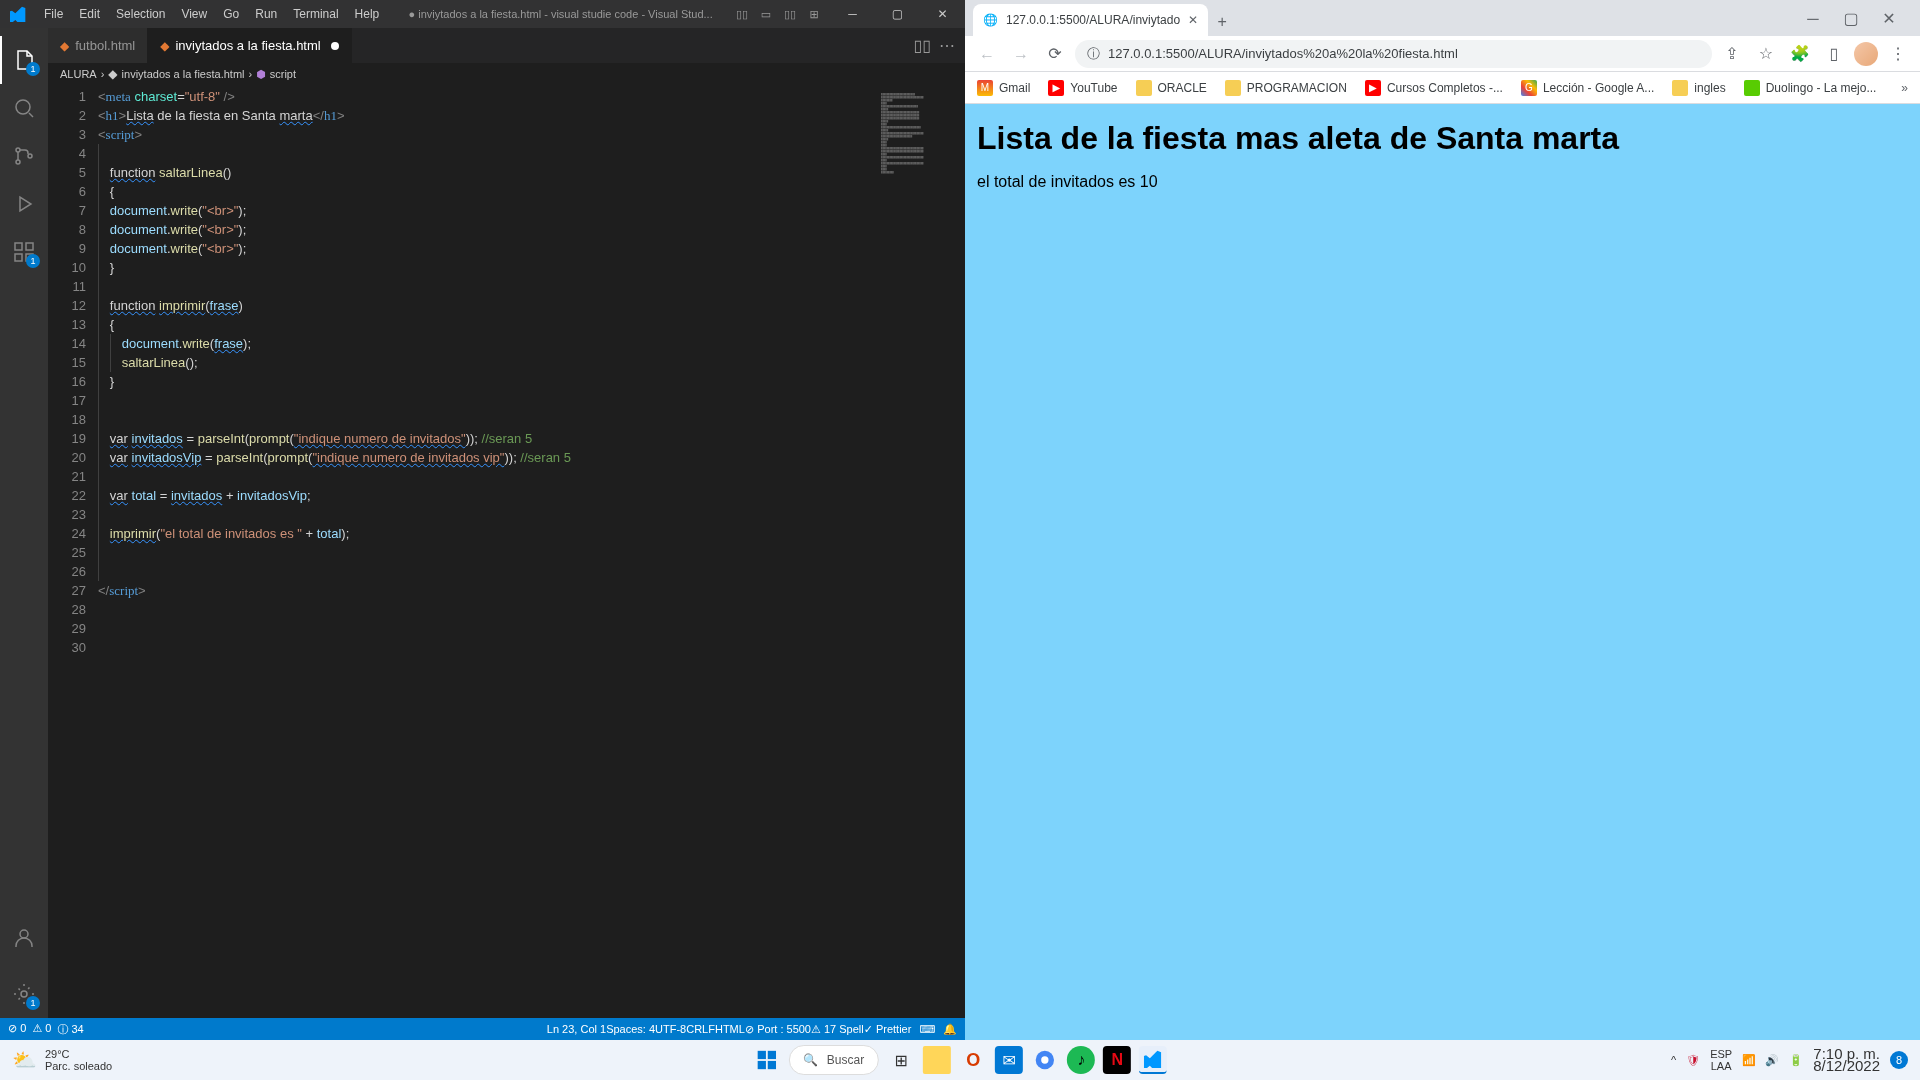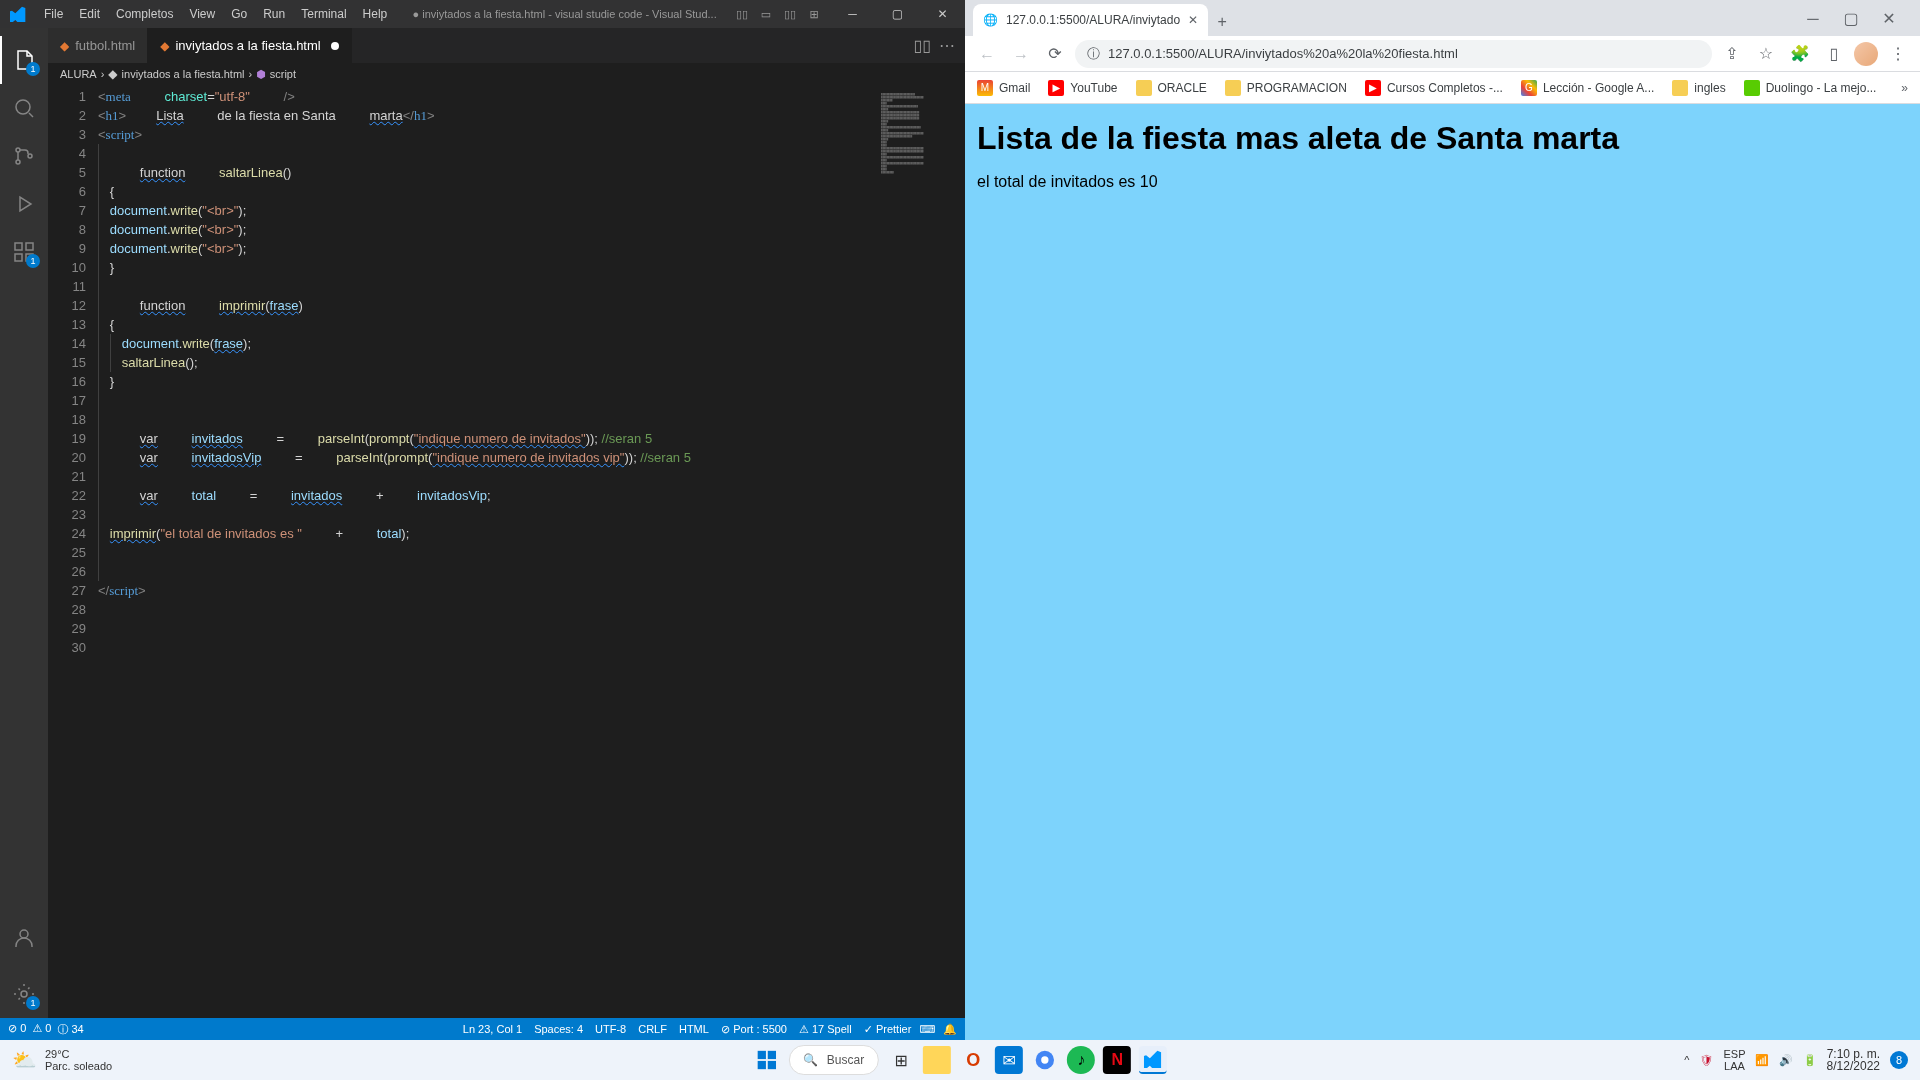--- a/index.html
+++ b/index.html
@@ -45,28 +45,28 @@
     
     .tk-tag { color: #808080; }
     .tk-tagname { color: #569cd6; font-family: Liberation Serif, serif; }
     .tk-attr { color: #5eead4; }
     .tk-str { color: #ce9178; }
     .tk-fn { color: #dcdcaa; }
     .tk-var { color: #9cdcfe; }
     .tk-op { color: #d4d4d4; }
     .tk-punc { color: #d4d4d4; }
     .tk-cm { color: #6a9955; }
-    .tk-txt { color: #d4d4d4; margin-left: 30px; }
+    .tk-txt { color: #d4d4d4; }
     .wavy { text-decoration: underline wavy #3794ff; text-decoration-thickness: 1px; }
     
     .minimap { position: absolute; right: 0; top: 0; width: 90px; height: 100%; background: #1e1e1e; opacity: 0.6; }
     .minimap-content { margin: 8px 6px; font-size: 2px; line-height: 3px; color: #888; }
     
     .statusbar { height: 22px; background: #007acc; color: #fff; display: flex; align-items: center; font-size: 11px; padding: 0 8px; gap: 8px; }
-    .status-right { margin-left: auto; display: flex; gap: 12px; align-items: center; }
+    .status-right { margin-left: auto; display: flex; align-items: center; }
     
     
     .chrome { flex: 1; height: 1040px; background: #fff; display: flex; flex-direction: column; }
     .chrome-tabs { height: 36px; background: #dee1e6; display: flex; align-items: flex-end; padding: 0 8px; }
     .chrome-tab { height: 32px; background: #fff; border-radius: 8px 8px 0 0; display: flex; align-items: center; padding: 0 10px; font-size: 12px; color: #3c4043; gap: 8px; min-width: 200px; }
     .chrome-tab-close { margin-left: auto; color: #5f6368; }
     .chrome-new-tab { width: 28px; height: 28px; display: flex; align-items: center; justify-content: center; color: #5f6368; font-size: 16px; }
     .chrome-win { margin-left: auto; display: flex; gap: 8px; align-items: center; padding: 0 8px 8px 0; color: #5f6368; }
     .chrome-win-btn { width: 30px; text-align: center; }
     
@@ -92,41 +92,41 @@
     .page p { font-size: 16px; }
     
     
     .taskbar { height: 40px; background: #eef3fa; display: flex; align-items: center; padding: 0 12px; position: relative; }
     .weather { display: flex; align-items: center; gap: 8px; font-size: 11px; color: #333; }
     .weather-icon { font-size: 20px; }
     .tb-center { position: absolute; left: 50%; transform: translateX(-50%); display: flex; align-items: center; gap: 8px; }
     .tb-icon { width: 28px; height: 28px; display: flex; align-items: center; justify-content: center; border-radius: 4px; }
     .search-box { display: flex; align-items: center; background: #fff; border-radius: 16px; height: 30px; padding: 0 14px; gap: 8px; font-size: 12px; color: #555; border: 1px solid #ddd; }
     .tb-right { margin-left: auto; display: flex; align-items: center; gap: 10px; font-size: 11px; color: #333; }
-    .tb-clock { text-align: right; font-size: 12px; line-height: 12px; }
+    .tb-clock { text-align: right; font-size: 15px; line-height: 12px; }
     .tb-notif { width: 18px; height: 18px; border-radius: 50%; background: #0078d4; color: #fff; display: flex; align-items: center; justify-content: center; font-size: 11px; }
     
     svg { display: block; }
   </style>
 </head>
 <body>
 
 <div class="desktop">
 
   <div class="vscode">
     <div class="vs-titlebar">
       <div class="vs-logo">
         <svg width="16" height="16" viewBox="0 0 24 24">
             <path fill="#0098ff" d="M23 3l-5-2-10 10-5-4-3 1v16l3 1 5-4 10 10 5-2V3z"></path>
           </svg>
       </div>
       <div class="vs-menu" id="vs-menu">
           <div class="vs-menu-item">File</div>
           <div class="vs-menu-item">Edit</div>
-          <div class="vs-menu-item">Completos</div>
+          <div class="vs-menu-item">Selection</div>
           <div class="vs-menu-item">View</div>
           <div class="vs-menu-item">Go</div>
           <div class="vs-menu-item">Run</div>
           <div class="vs-menu-item">Terminal</div>
           <div class="vs-menu-item">Help</div>
         </div>
       <div class="vs-title-text">● inviytados a la fiesta.html - visual studie code - Visual Stud...</div>
       <div class="vs-title-icons">
         <div class="vs-title-icon">▯▯</div>
         <div class="vs-title-icon">▭</div>

